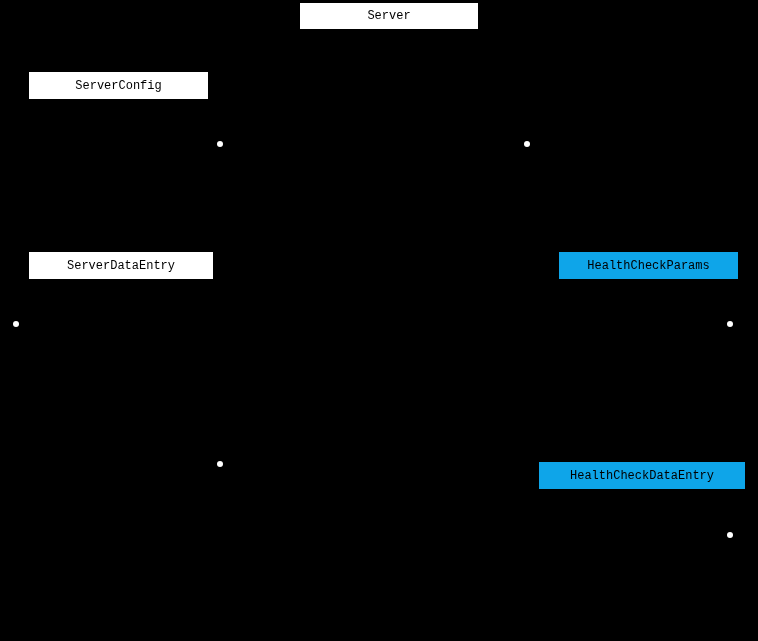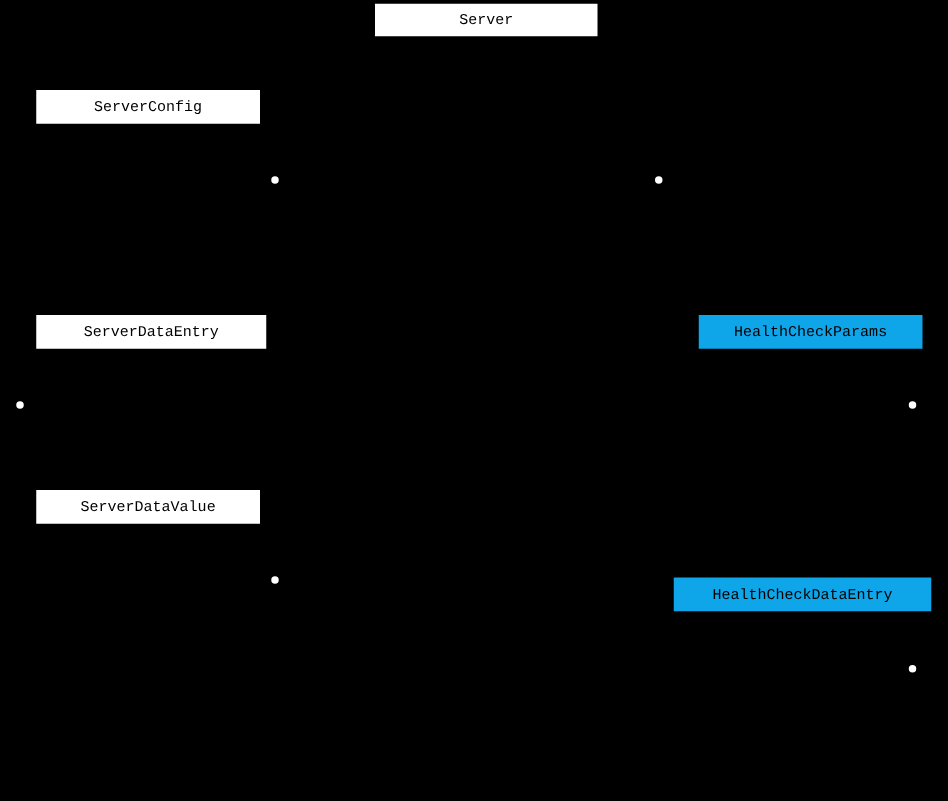--- a/index.html
+++ b/index.html
@@ -48,23 +48,20 @@
     </div>
     <div class="node" style="left: 29px; top: 72px; width: 179px; height: 27px; background: rgb(255, 255, 255); color: rgb(0, 0, 0);">
       <span>ServerConfig</span>
     </div>
     <div class="node" style="left: 29px; top: 252px; width: 184px; height: 27px; background: rgb(255, 255, 255); color: rgb(0, 0, 0);">
       <span>ServerDataEntry</span>
     </div>
     <div class="node" style="left: 539px; top: 252px; width: 179px; height: 27px; background: #0ea5e9; color: rgb(0, 0, 0); margin-left: 20px;">
       <span>HealthCheckParams</span>
     </div>
-    <div class="node" style="left: 29px; top: 392px; width: 179px; height: 27px; background: rgb(255, 255, 255); color: rgb(0, 0, 0);">
-      <span>ServerDataValue</span>
-    </div>
     <div class="node" style="left: 539px; top: 462px; width: 206px; height: 27px; background: #0ea5e9; color: rgb(0, 0, 0);">
       <span>HealthCheckDataEntry</span>
     </div>
     <div class="dot" style="left: 220px; top: 144px; background: rgb(255, 255, 255);"></div>
     <div class="dot" style="left: 527px; top: 144px; background: rgb(255, 255, 255);"></div>
     <div class="dot" style="left: 16px; top: 324px; background: rgb(255, 255, 255);"></div>
     <div class="dot" style="left: 730px; top: 324px; background: rgb(255, 255, 255);"></div>
     <div class="dot" style="left: 220px; top: 464px; background: rgb(255, 255, 255);"></div>
     <div class="dot" style="left: 730px; top: 535px; background: rgb(255, 255, 255);"></div>
   </div>

